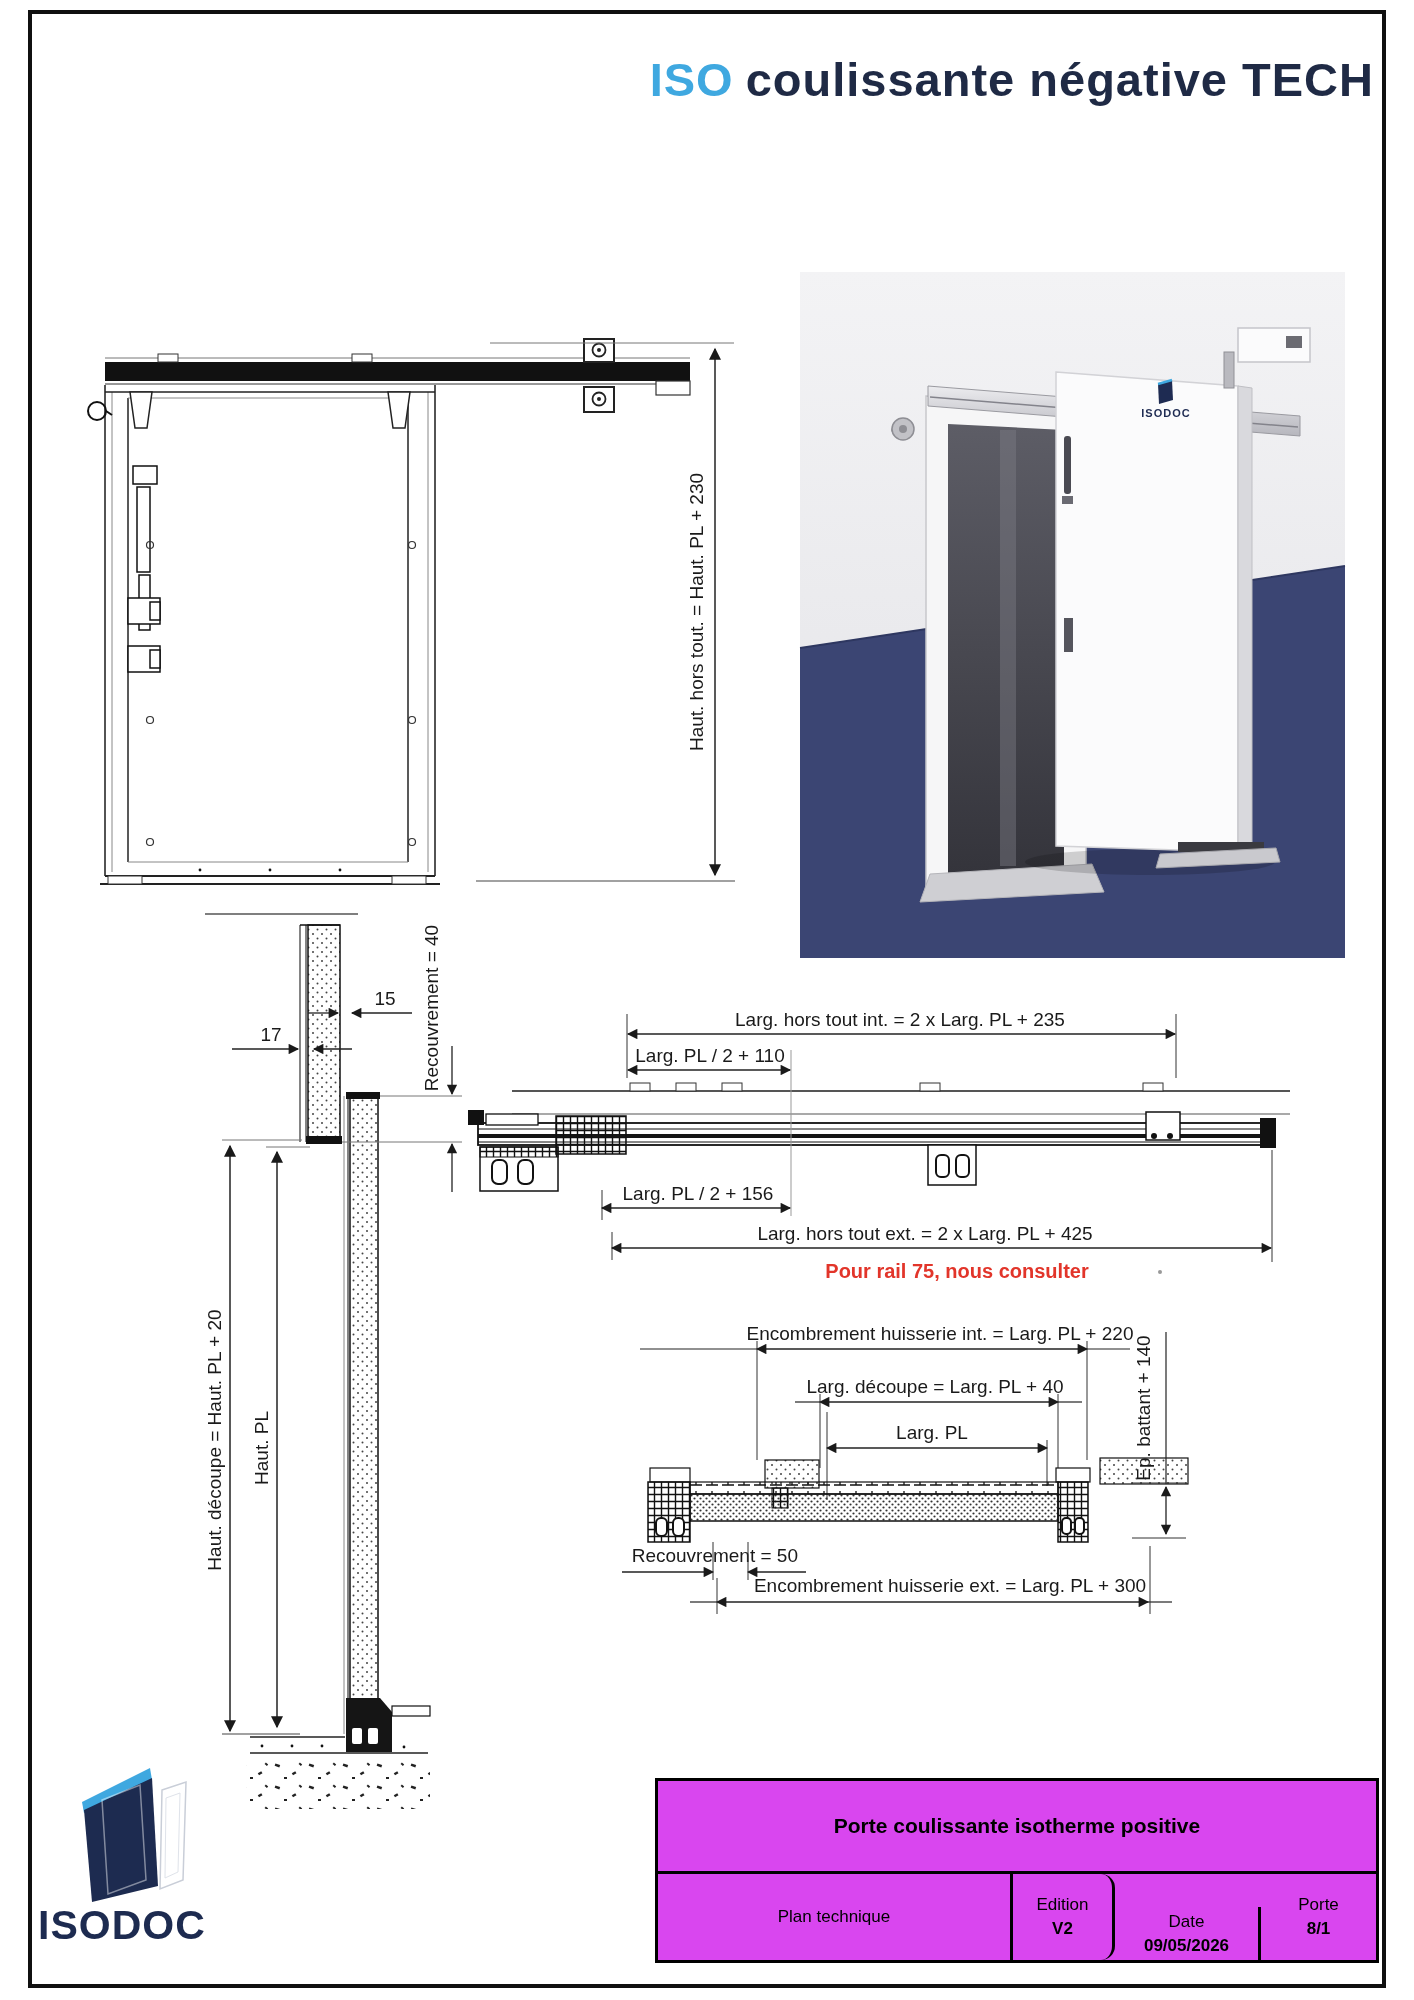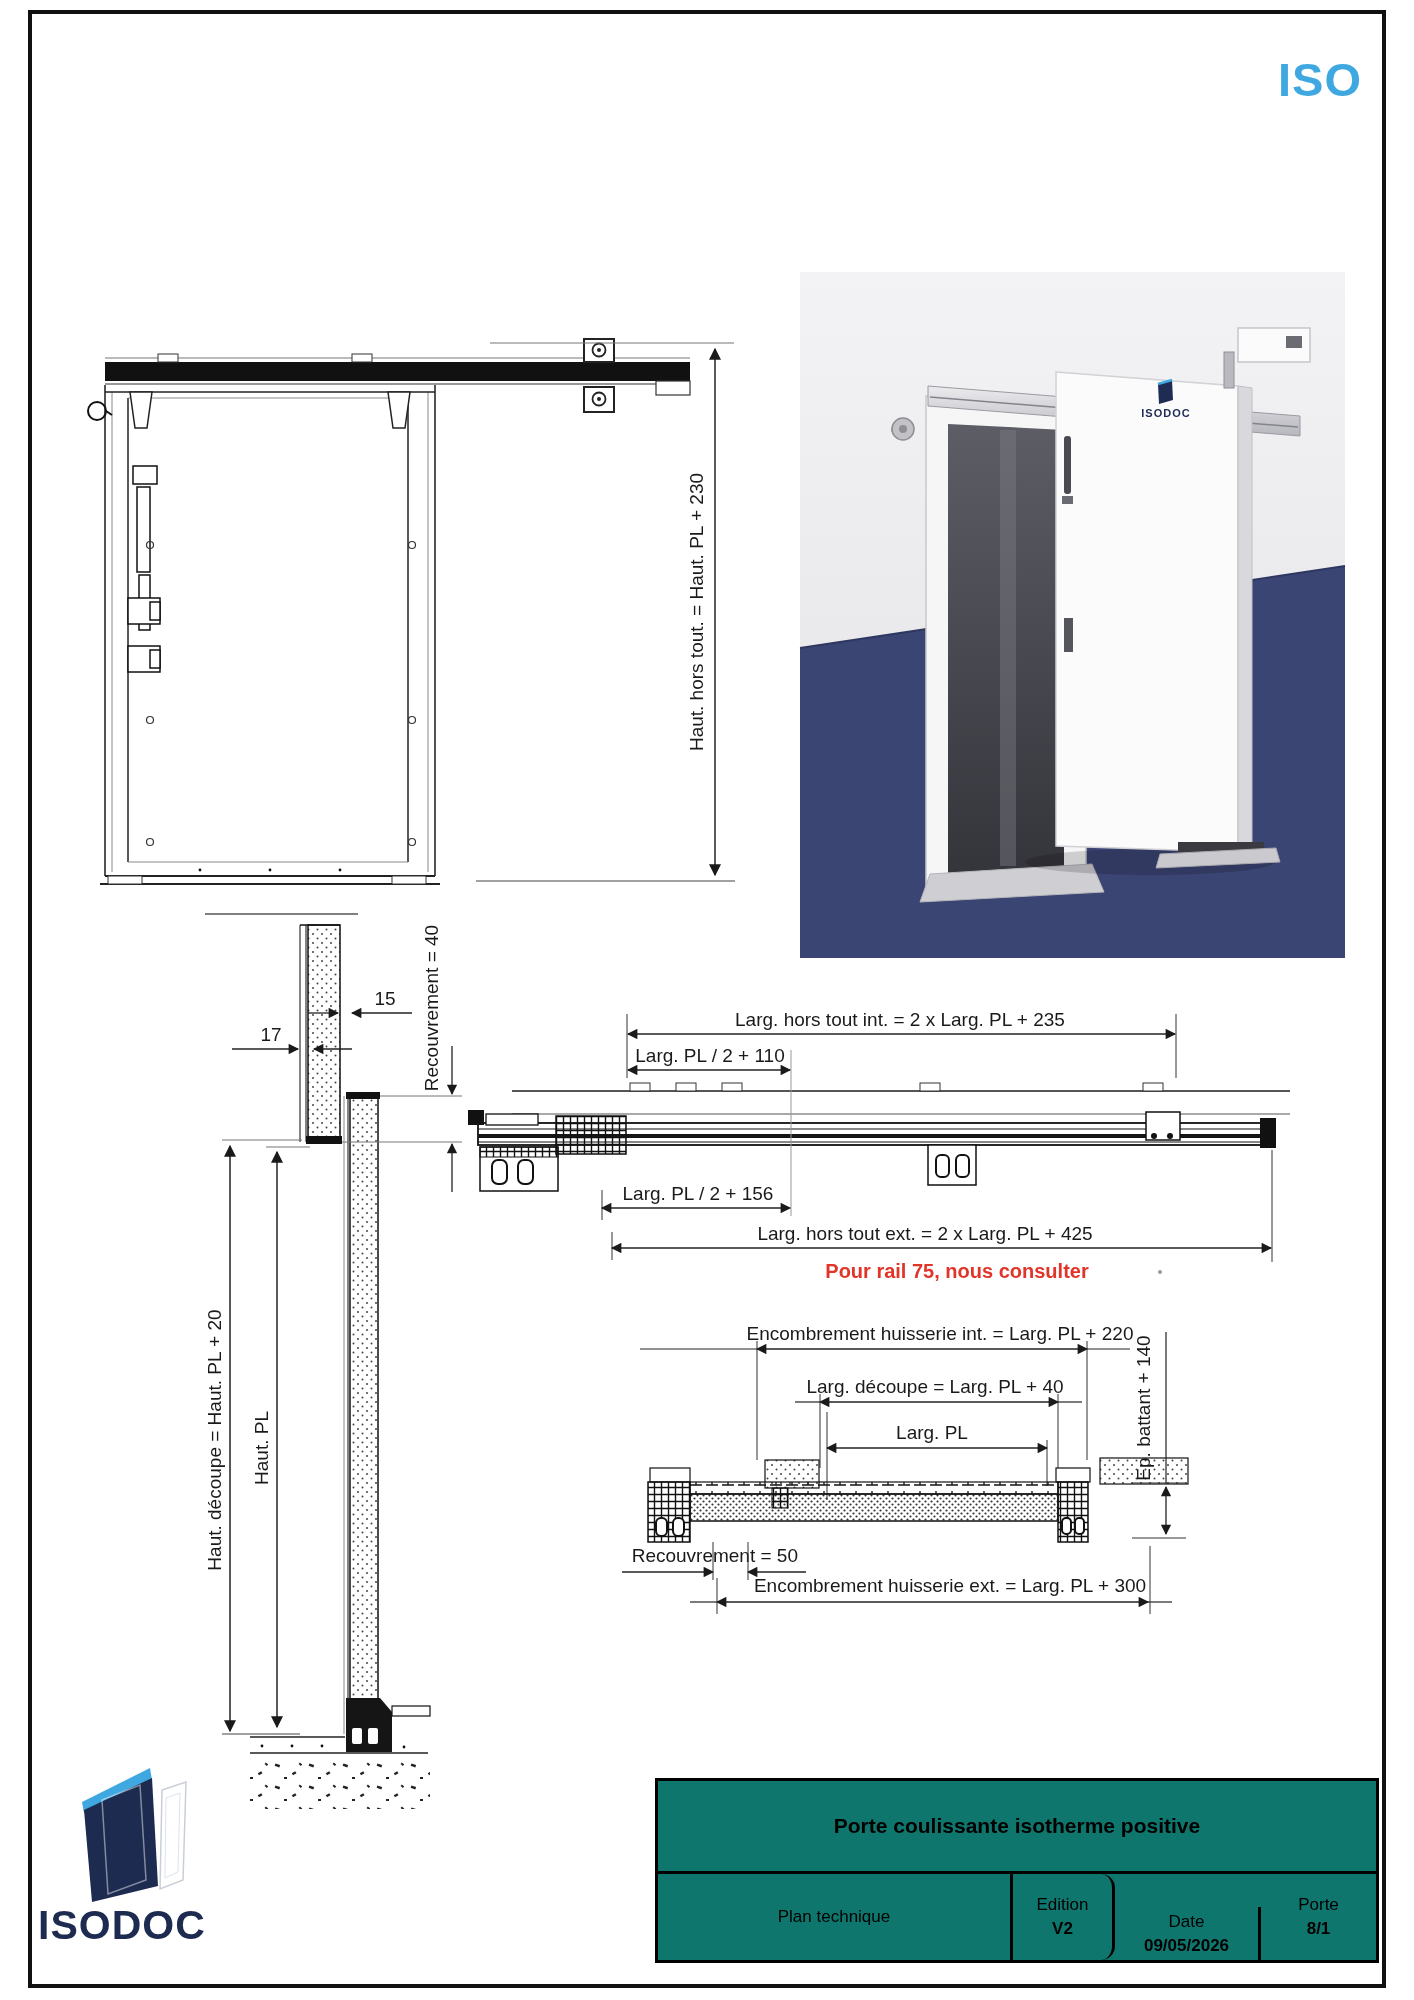--- a/index.html
+++ b/index.html
@@ -7,40 +7,41 @@
   .abs{position:absolute;}
   #page-frame{left:28px;top:10px;width:1358px;height:1978px;border:4px solid #101010;box-sizing:border-box;}
   #main-title{left:40px;top:44px;width:1334px;height:70px;display:flex;align-items:center;justify-content:flex-end;
     font-size:47px;font-weight:600;letter-spacing:1px;color:#1f2a45;}
   #main-title .accent{color:#3fa8e0;margin-right:12px;}
   svg text{font-family:"Liberation Sans",sans-serif;fill:#1a1a1a;}
   .dimtxt{font-size:19px;}
   .smalltxt{font-size:19px;}
   .rednote{font-size:20px;font-weight:bold;fill:#e2352a;}
   .doorlogo{font-size:11px;font-weight:bold;fill:#1e2b52;letter-spacing:1px;}
-  #title-block{left:655px;top:1778px;width:724px;height:185px;border:3px solid #000;box-sizing:border-box;background:#0f766e;display:flex;flex-direction:column;}
+  #title-block{left:655px;top:1778px;width:724px;height:185px;border:3px solid #000;box-sizing:border-box;background:#d946ef;display:flex;flex-direction:column;}
   #tb-row1{height:90px;border-bottom:3px solid #000;display:flex;align-items:center;justify-content:center;
     font-size:21px;font-weight:bold;color:#000;}
   #tb-row2{flex:1;display:flex;}
   .tb-cell{border-right:3px solid #000;display:flex;flex-direction:column;align-items:center;justify-content:center;color:#000;font-size:17px;line-height:24px;}
   .tb-cell:last-child{border-right:none;}
   .tb-cell .val{font-weight:bold;}
   #tb-doctype{width:352px;font-weight:normal;}
   #tb-edition{width:99px;border-radius:14px;}
   #tb-date{width:143px;margin-top:33px;}
   #tb-page{flex:1;}
   #brand-footer{left:38px;top:1902px;width:260px;height:60px;font-size:41px;font-weight:bold;color:#1d2b50;letter-spacing:1px;}
 </style>
 </head>
 <body>
 
 <div class="abs" id="page-frame"></div>
 
 <div class="abs" id="main-title">
   <span class="accent">ISO</span>
+  <span>coulissante négative TECH</span>
 </div>
 
 <svg class="abs" style="left:0;top:0;" width="1414" height="2000" viewBox="0 0 1414 2000">
   <defs>
     <marker id="mE" viewBox="0 0 10 10" refX="9" refY="5" markerWidth="10" markerHeight="8" orient="auto">
       <path d="M0,0 L10,5 L0,10 z" fill="#1a1a1a"></path>
     </marker>
     <marker id="mS" viewBox="0 0 10 10" refX="9" refY="5" markerWidth="10" markerHeight="8" orient="auto-start-reverse">
       <path d="M0,0 L10,5 L0,10 z" fill="#1a1a1a"></path>
     </marker>

